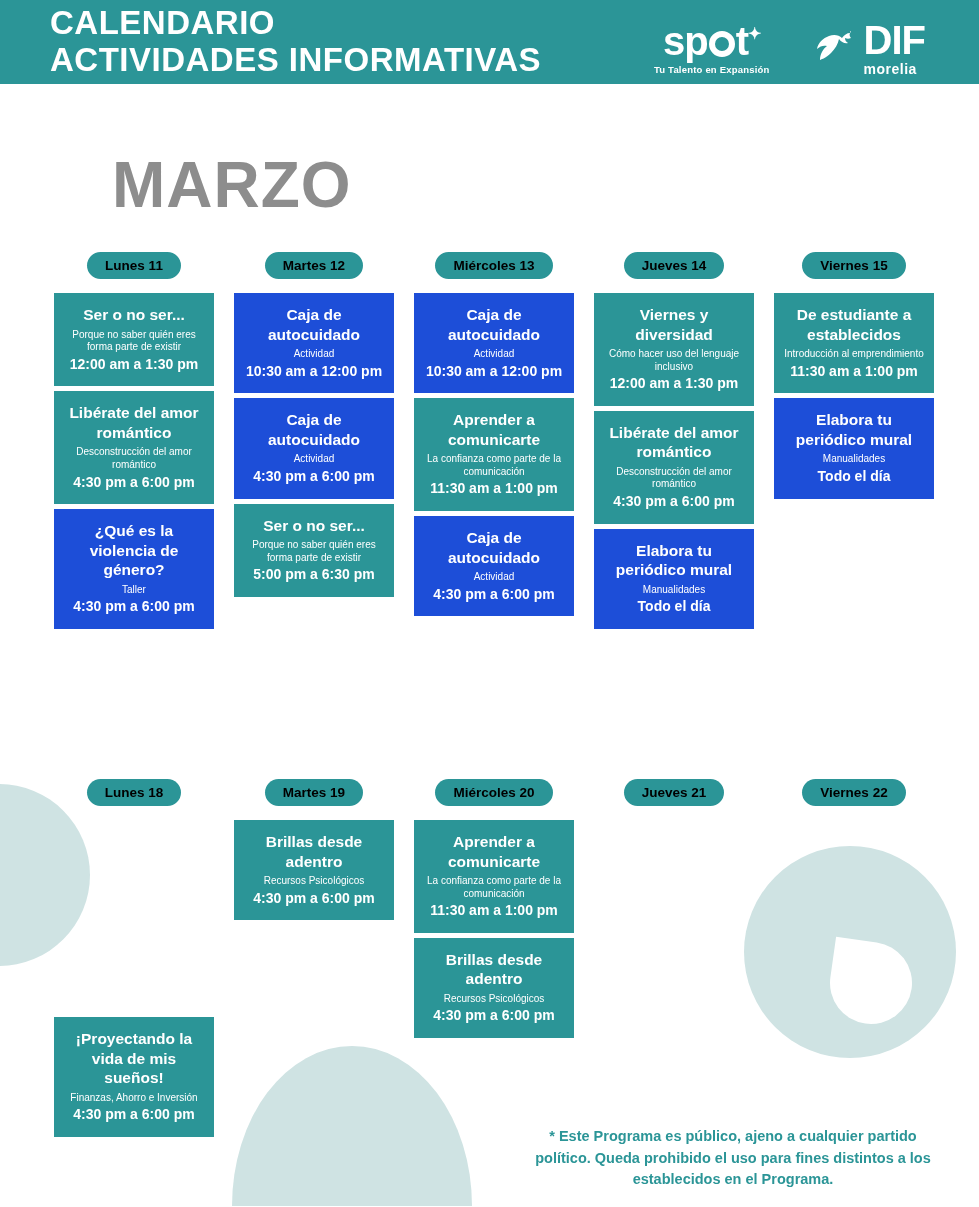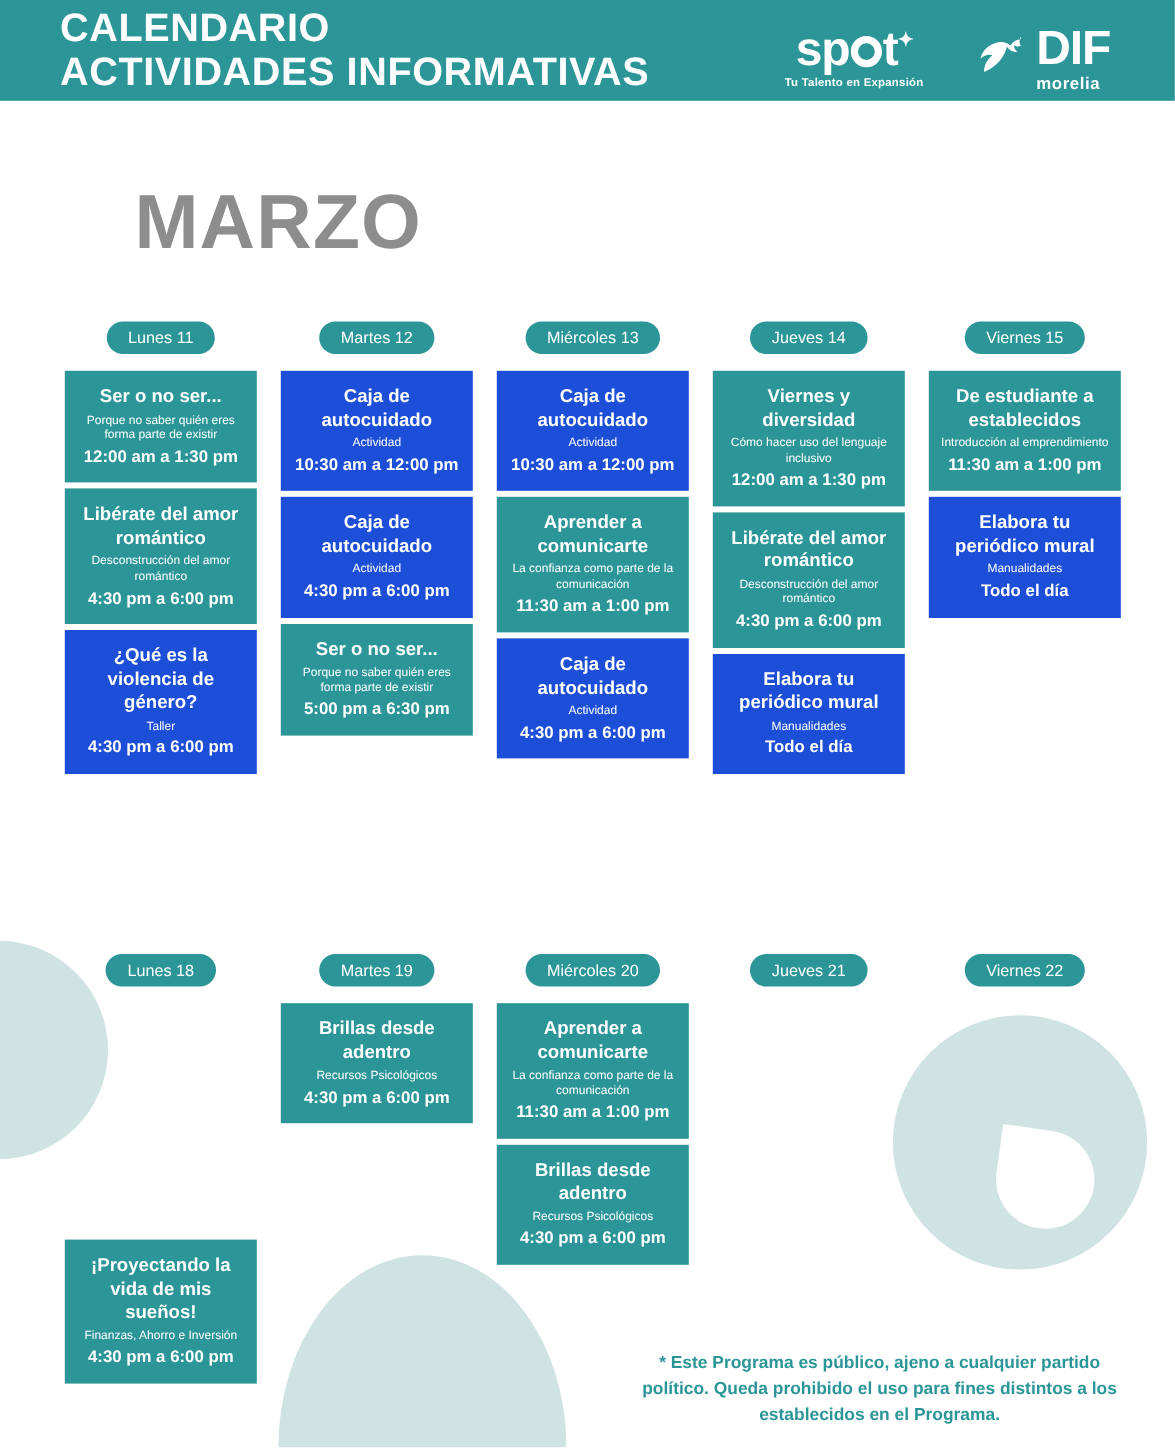--- a/index.html
+++ b/index.html
@@ -126,27 +126,26 @@
   .week-2 { top: 779px; }
 
   .day-headers {
     display: grid;
     grid-template-columns: repeat(5, 1fr);
     column-gap: 20px;
   }
   .day-pill {
     justify-self: center;
     background: #2b9597;
-    color: #ffffff;
+    color: #000000;
     font-size: 13.5px;
-    font-weight: normal;
+    font-weight: bold;
     padding: 6px 18px;
     border-radius: 14px;
     white-space: nowrap;
-    margin-top: 16px;
   }
 
   .columns {
     display: grid;
     grid-template-columns: repeat(5, 1fr);
     column-gap: 20px;
     margin-top: 14px;
     align-items: start;
   }
   .col { display: flex; flex-direction: column; gap: 5px; }

